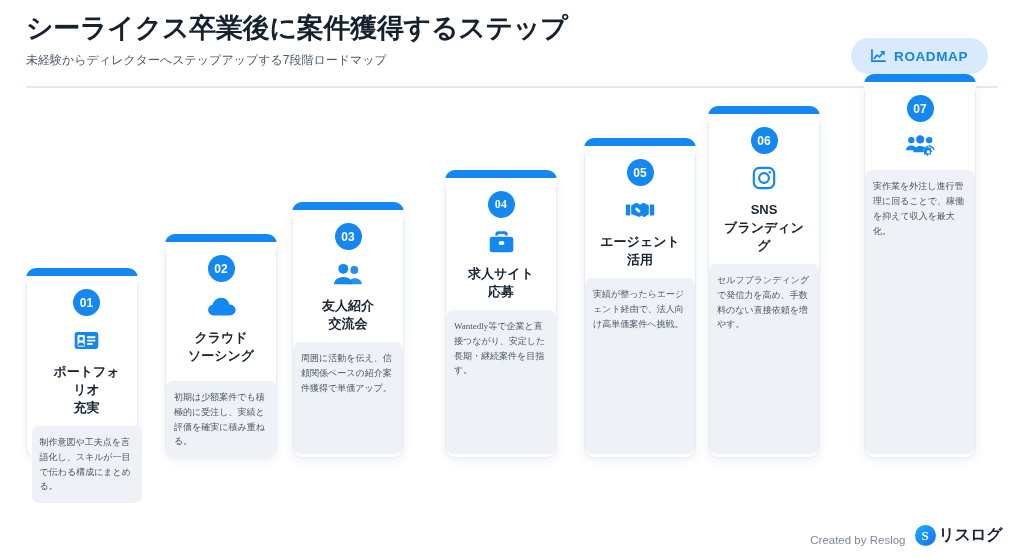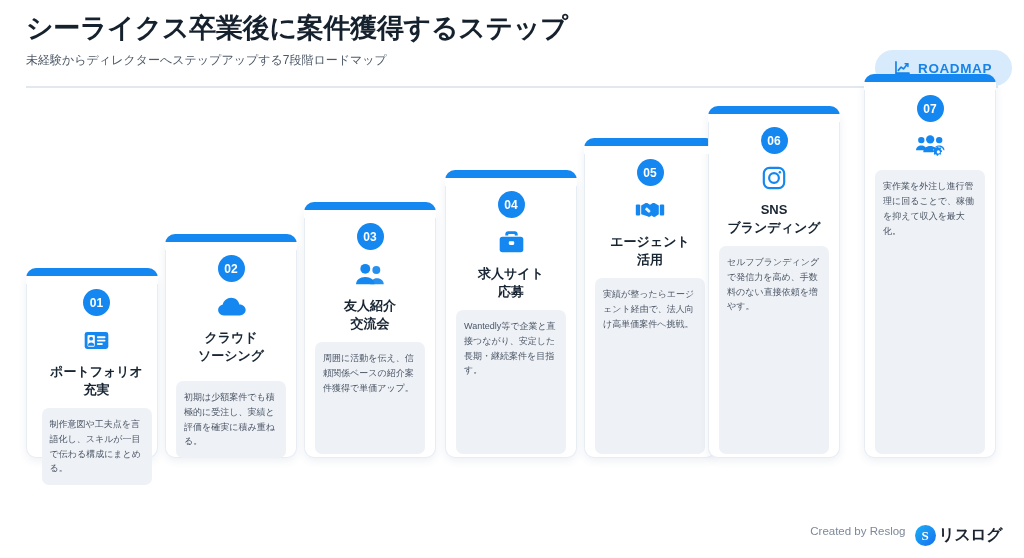--- a/index.html
+++ b/index.html
@@ -17,43 +17,43 @@
     position: absolute; left: 26px; top: 10px;
     font-size: 27px; font-weight: 700; color: #16212e;
     letter-spacing: -0.3px; white-space: nowrap;
   }
   .subtitle {
     position: absolute; left: 26px; top: 52px;
     font-size: 12px; font-weight: 400; color: #4e5a68;
     white-space: nowrap;
   }
   .badge {
-    position: absolute; right: 12px; top: 38px;
+    position: absolute; right: 36px; top: 38px;
     height: 36px; padding: 0 20px;
     display: flex; align-items: center; gap: 8px;
-    background: #d7ebfd; border-radius: 18px; margin-top: 12px;
+    background: #d7ebfd; border-radius: 18px;
   }
   .badge-label {
     font-size: 13.5px; font-weight: 700; color: #1683e8;
     letter-spacing: 0.6px;
   }
   .badge-icon { display: flex; align-items: center; }
   .divider {
     position: absolute; left: 26px; top: 86px;
     width: 972px; height: 2px; background: #e3e8ef;
   }
 
   
   .chart {
     position: absolute; left: 0; top: 88px;
     width: 1024px; height: 425px;
   }
   .card {
     position: absolute; bottom: 55px;
-    width: 132px;
+    width: 112px;
     background: #ffffff;
     border: 1px solid #e8edf4;
     border-top: none;
     border-radius: 10px;
     box-shadow: 0 3px 9px rgba(25,60,110,0.08);
     display: flex; flex-direction: column; align-items: center;
     padding: 0 11px;
   }
   .card::before {
     content: "";
@@ -98,21 +98,21 @@
     width: 110px; flex: 1 1 auto;
     background: #eef1f6; border-radius: 7px;
     padding: 9px 8px;
     font-size: 9px; line-height: 1.65; color: #4b5665;
     text-align: left;
   }
 
   
   .footer {
     position: absolute; right: 22px; bottom: 12px;
-    display: flex; align-items: flex-start; gap: 9px;
+    display: flex; align-items: flex-end; gap: 9px;
   }
   .credit { font-size: 11.5px; color: #7d8899; }
   .logo { display: flex; align-items: center; gap: 3px; }
   .logo-mark {
     width: 21px; height: 21px; border-radius: 50%;
     background: linear-gradient(135deg,#19b0f5 0%,#1a6ef0 100%);
     display: flex; align-items: center; justify-content: center;
     color: #fff; font-size: 13px; font-weight: 700;
     font-family: "Liberation Serif", serif;
   }
@@ -173,38 +173,38 @@
           <svg width="29" height="27" viewBox="0 0 26 20" fill="#1487f0">
             <path d="M20.3 18H6.2C3.3 18 1 15.8 1 13.1c0-2.4 1.8-4.5 4.2-4.9C5.9 4.9 9 2.2 12.7 2.2c3.6 0 6.7 2.5 7.4 5.9h.3c2.9 0 5.3 2.3 5.3 5S23.2 18 20.3 18z"></path>
           </svg>
         </div>
         <div class="card-title">クラウド
 ソーシング</div>
       </div>
       <div class="desc">初期は少額案件でも積極的に受注し、実績と評価を確実に積み重ねる。</div>
     </div>
 
-    <div class="card" style="left:304px; height:252px;">
+    <div class="card" style="left:292px; height:252px;">
       <div class="card-inner">
         <div class="num">03</div>
         <div class="icon">
           <svg width="30" height="26" viewBox="0 0 28 22" fill="#1487f0">
             <circle cx="9.6" cy="6.2" r="4.6"></circle>
             <path d="M1 20.6c0-4.1 3.6-6.8 8.6-6.8s8.6 2.7 8.6 6.8z"></path>
             <circle cx="19.9" cy="7.2" r="3.7" opacity="0.92"></circle>
             <path d="M14.2 20.6c0.4-3.4 2.9-5.6 6.3-5.6 3.7 0 6.3 2.3 6.3 5.6z" opacity="0.92"></path>
           </svg>
         </div>
         <div class="card-title">友人紹介
 交流会</div>
       </div>
       <div class="desc">周囲に活動を伝え、信頼関係ベースの紹介案件獲得で単価アップ。</div>
     </div>
 
-    <div class="card" style="left:445px; height:284px;">
+    <div class="card" style="left:445px; height:284px;font-family:Liberation Serif, serif;">
       <div class="card-inner">
         <div class="num">04</div>
         <div class="icon">
           <svg width="27" height="26" viewBox="0 0 24 22" fill="#1487f0">
             <path d="M9 1.5h6c1.4 0 2.5 1.1 2.5 2.5v1.3h-2.6V4.4c0-.3-.2-.5-.5-.5H9.6c-.3 0-.5.2-.5.5v0.9H6.5V4c0-1.4 1.1-2.5 2.5-2.5z"></path>
             <rect x="1.5" y="6.4" width="21" height="13.6" rx="2.4"></rect>
             <rect x="9.6" y="10.4" width="4.8" height="3.2" rx="1" fill="#fff"></rect>
           </svg>
         </div>
         <div class="card-title">求人サイト

